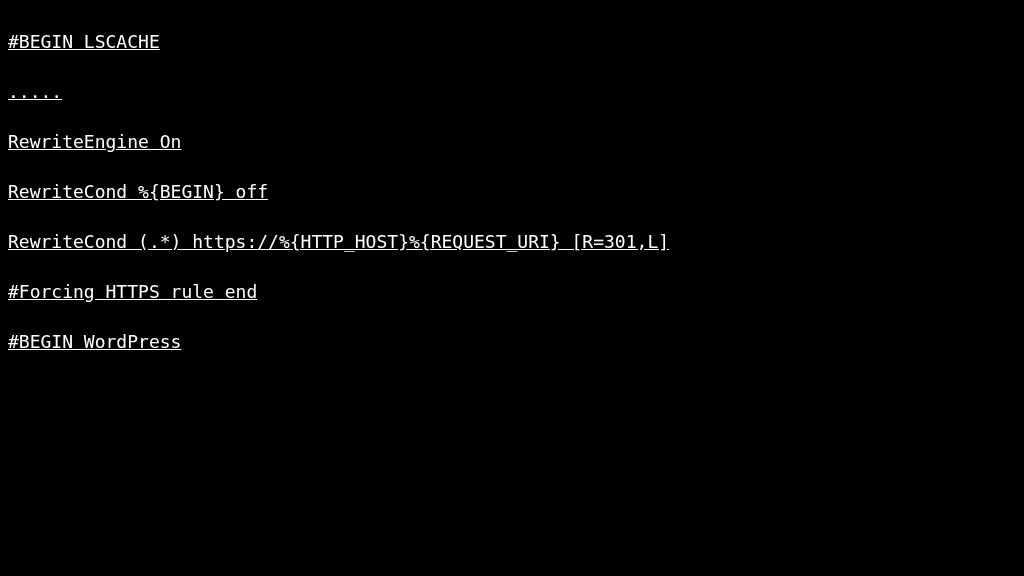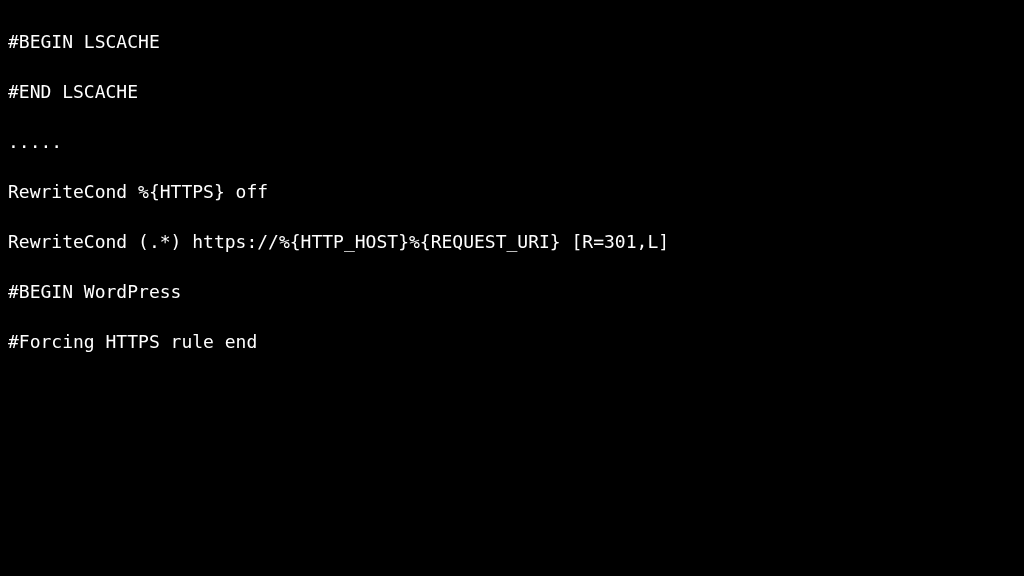--- a/index.html
+++ b/index.html
@@ -14,33 +14,34 @@
       padding: 4px 8px;
       font-family: "SF Mono", "Monaco", "Menlo", "Consolas", "DejaVu Sans Mono", monospace;
       font-size: 18px;
       line-height: 25px;
       color: #ffffff;
       white-space: pre;
       font-weight: 500;
     }
     .line {
       display: block;
+      text-decoration: underline;
     }
   </style>
 </head>
 <body>
 
 <div class="terminal">
 <span class="line">#BEGIN LSCACHE</span>
-<span class="line">#END LSCACHE</span>
 <span class="line">.....</span>
-<span class="line">RewriteCond %{HTTPS} off</span>
+<span class="line">RewriteEngine On</span>
+<span class="line">RewriteCond %{BEGIN} off</span>
 <span class="line">RewriteCond (.*) https://%{HTTP_HOST}%{REQUEST_URI} [R=301,L]</span>
+<span class="line">#Forcing HTTPS rule end</span>
 <span class="line">#BEGIN WordPress</span>
-<span class="line">#Forcing HTTPS rule end</span>
 
 
 
 
 
 
 
 
 
 

